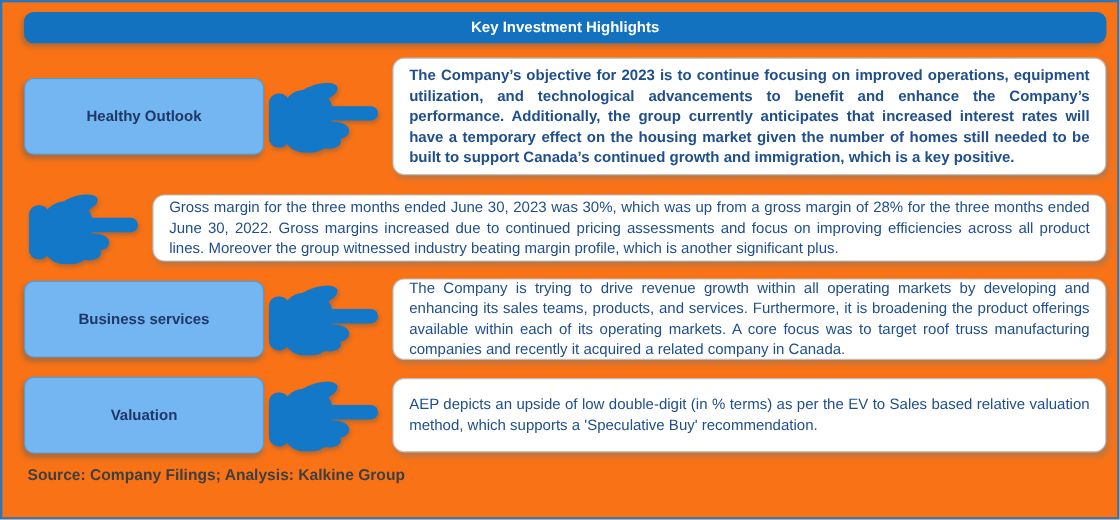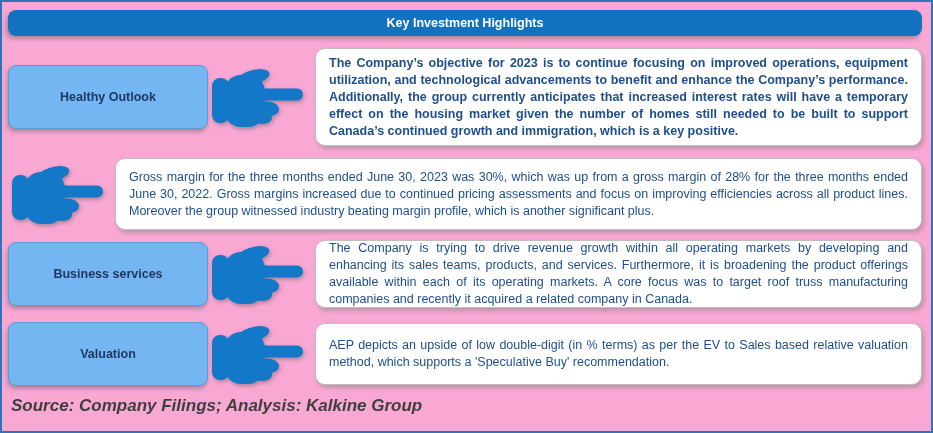--- a/index.html
+++ b/index.html
@@ -4,22 +4,22 @@
 <style>
   * { box-sizing: border-box; margin: 0; padding: 0; }
   html, body { background: #ffffff; }
   body {
     font-family: "Liberation Sans", sans-serif;
     width: 933px; height: 433px;
   }
   .frame {
     width: 933px; height: 433px;
     border: 2px solid #2E75B6;
-    background: #f9a8d4;
-    padding: 8px 9px 4px 6px;
+    background: #f97316;
+    padding: 8px 9px 4px 18px;
     overflow: hidden;
   }
   .header-bar {
     height: 26px;
     background: #1272BF;
     border-radius: 8px;
     display: flex; align-items: center; justify-content: center;
     color: #ffffff;
     font-size: 12.5px;
     font-weight: bold;
@@ -63,29 +63,28 @@
     border-radius: 10px;
     box-shadow: 2px 3px 4px rgba(120,120,120,0.45);
     display: flex; align-items: center;
     padding: 6px 13px;
     color: #1F4E8C;
     font-size: 12.5px;
     line-height: 17px;
   }
   .text-box p { text-align: justify; width: 100%; }
   .h1 { height: 98px; font-weight: bold; }
-  .h2 { height: 72px; }
+  .h2 { height: 56px; }
   .h3 { height: 68px; }
   .h4 { height: 62px; align-items: center; }
   .source-note {
     margin-top: 6px;
     padding-left: 3px;
-    font-style: italic;
     font-weight: bold;
-    font-size: 17px;
+    font-size: 13px;
     color: #3F3F3F;
   }
 </style>
 </head>
 <body>
 
 <svg width="0" height="0" style="position:absolute">
   <defs>
     <symbol id="hand-pointer" viewBox="0 0 92 64">
       <g fill="#1478C8">

